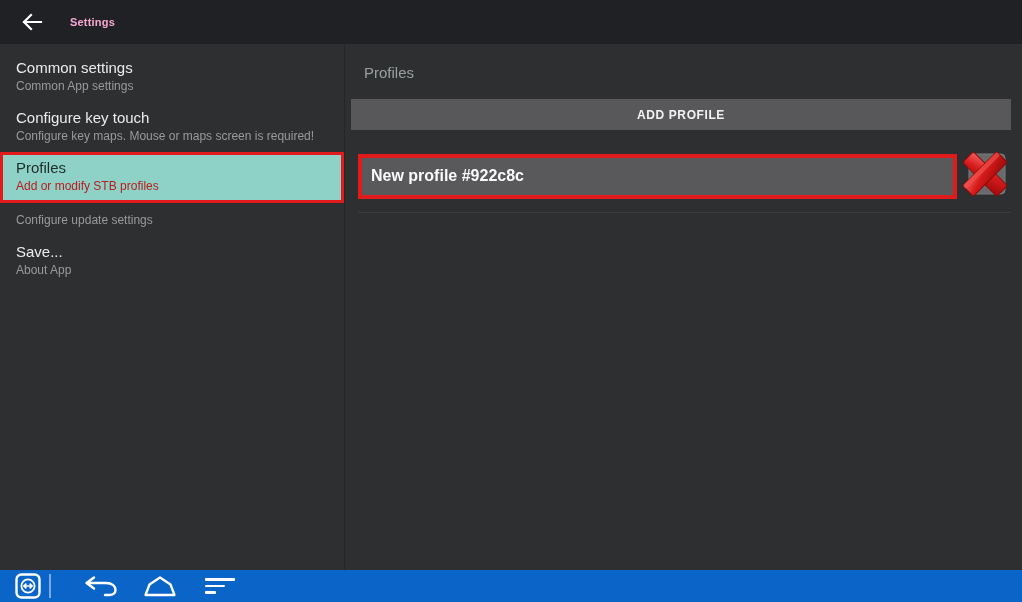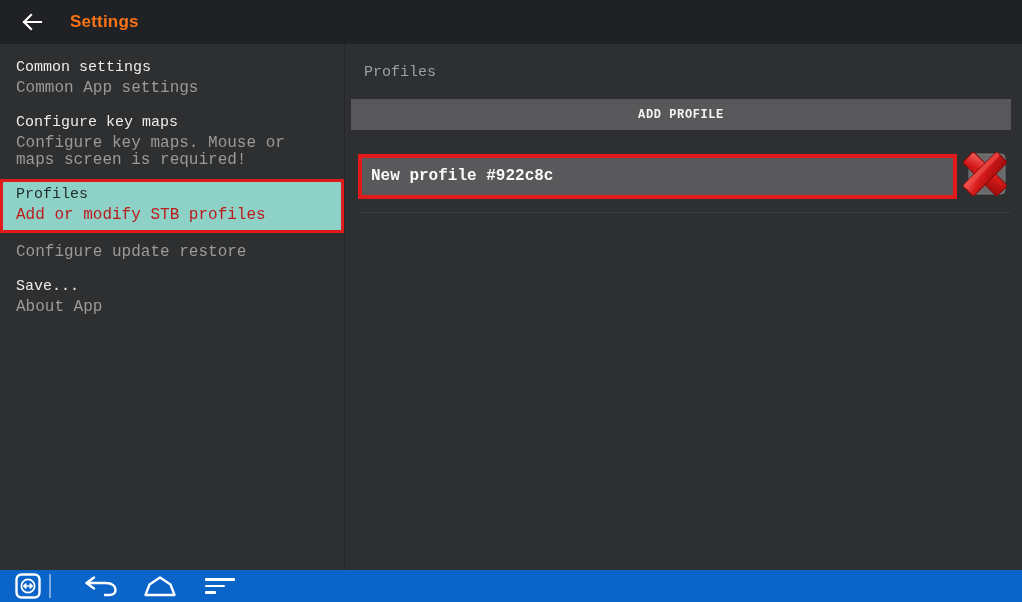--- a/index.html
+++ b/index.html
@@ -11,30 +11,30 @@
   }
   
   .appbar {
     height: 44px;
     background: #202124;
     display: flex;
     align-items: center;
     padding-left: 20px;
   }
   .appbar .back { width: 24px; height: 24px; display: flex; align-items: center; justify-content: center; cursor: pointer; }
-  .appbar .title { margin-left: 26px; font-size: 17px; font-weight: bold; color: #f97316; letter-spacing: .2px; }
-
-  
-  .main { display: flex; height: 526px; font-family: Liberation Mono, monospace; }
+  .appbar .title { margin-left: 26px; font-size: 11px; font-weight: bold; color: #f9a8d4; letter-spacing: .2px; }
+
+  
+  .main { display: flex; height: 526px; }
 
   
   .sidebar { width: 345px; border-right: 1px solid #242629; padding-top: 8px; }
   .side-item { padding: 7px 16px 9px 16px; cursor: pointer; }
   .side-item .s-title { font-size: 15px; color: #ececec; }
-  .side-item .s-sub { font-size: 16px; color: #9a9a9a; margin-top: 4px; line-height: 1.1; }
+  .side-item .s-sub { font-size: 12px; color: #9a9a9a; margin-top: 4px; line-height: 1.1; }
   .side-item.selected {
     background: #8ed1c7;
     border: 3px solid #e11b1b;
     padding: 4px 13px 6px 13px;
   }
   .side-item.selected .s-title { color: #1e2c2a; }
   .side-item.selected .s-sub { color: #b91c1c; }
   .side-item.no-sub { padding-top: 10px; padding-bottom: 10px; }
 
   
@@ -104,31 +104,31 @@
 <div class="main">
 
   <div class="sidebar">
 
     <div class="side-item">
       <div class="s-title">Common settings</div>
       <div class="s-sub">Common App settings</div>
     </div>
 
     <div class="side-item">
-      <div class="s-title">Configure key maps</div>
+      <div class="s-title">Configure key touch</div>
       <div class="s-sub">Configure key maps. Mouse or maps screen is required!</div>
     </div>
 
     <div class="side-item selected">
       <div class="s-title">Profiles</div>
       <div class="s-sub">Add or modify STB profiles</div>
     </div>
 
     <div class="side-item">
-      <div class="s-sub">Configure update restore</div>
+      <div class="s-sub">Configure update settings</div>
     </div>
 
 
     <div class="side-item">
       <div class="s-title">Save...</div>
       <div class="s-sub">About App</div>
     </div>
 
   </div>
 

